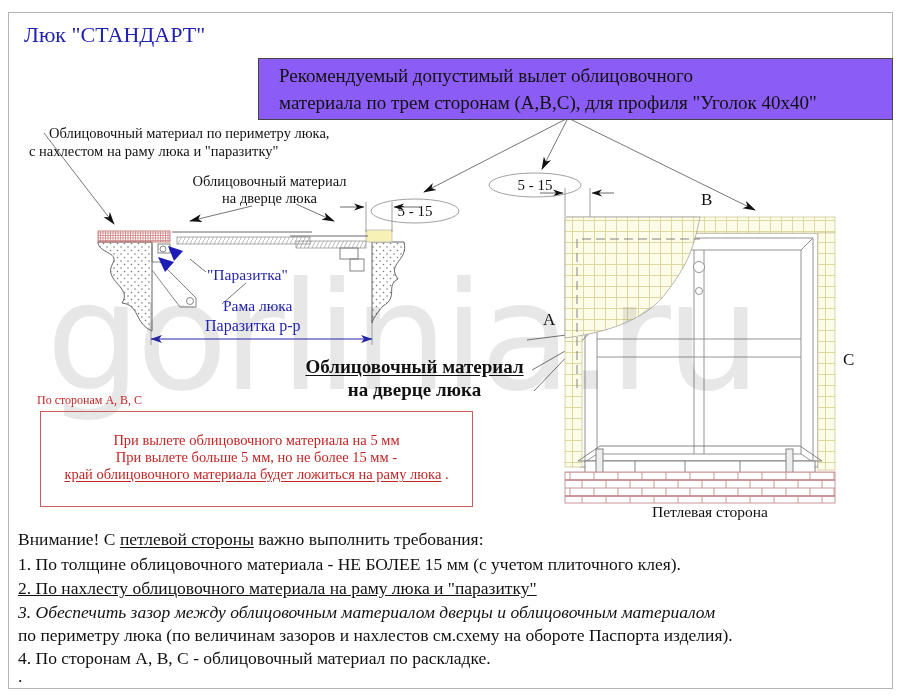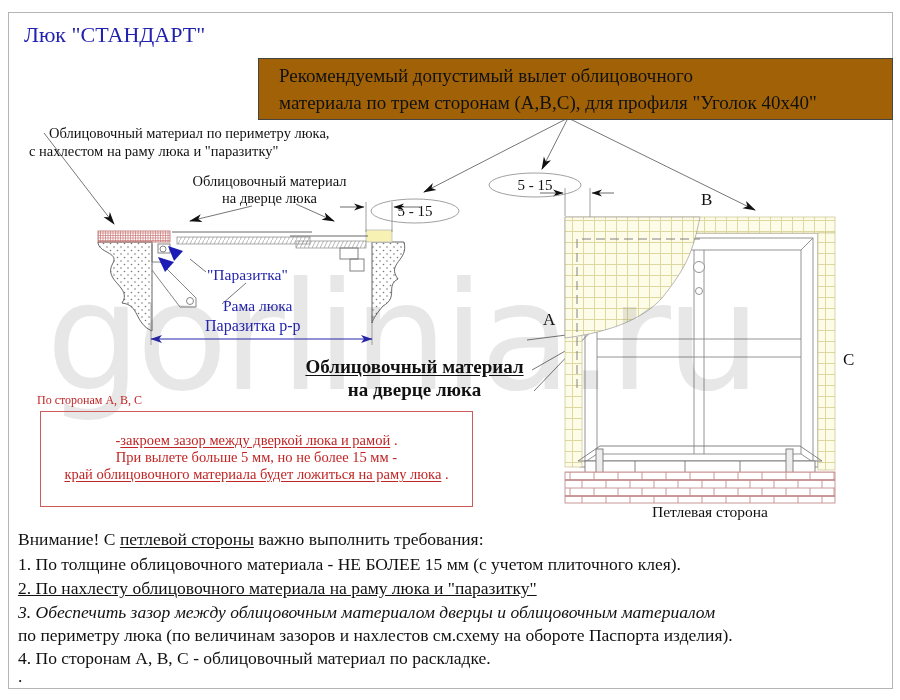--- a/index.html
+++ b/index.html
@@ -6,21 +6,21 @@
   #page{position:relative;width:900px;height:700px;background:#fff;overflow:hidden;
         font-family:"Liberation Serif", serif;color:#111;}
   .abs{position:absolute;}
   .border-frame{left:8px;top:12px;width:883px;height:675px;border:1px solid #b5b5b5;z-index:0;}
   svg.draw{position:absolute;left:0;top:0;z-index:1;}
   .watermark{left:46px;top:250px;font-family:"DejaVu Sans",sans-serif;font-size:150px;
              letter-spacing:-5px;color:rgba(60,60,60,0.12);z-index:2;white-space:nowrap;}
   .txt{z-index:3;white-space:nowrap;}
   .title{left:24px;top:22px;font-size:22px;color:#2222b0;}
   .header-box{left:258px;top:58px;width:613px;height:57px;border:1px solid #444;
-              font-size:19px;line-height:27px;padding-top:3px;padding-left:20px;background:#a16207;z-index:3;}
+              font-size:19px;line-height:27px;padding-top:3px;padding-left:20px;background:#8b5cf6;z-index:3;}
   .lbl{font-size:14.5px;}
   .blue{color:#2525ac;}
   .red{color:#c22525;}
   .note-box{left:40px;top:411px;width:431px;height:94px;border:1px solid #cf5a5a;z-index:3;}
   .note-line{width:431px;text-align:center;font-size:14.5px;color:#c22525;line-height:17px;}
   .req{font-size:17.5px;}
   .bold-lbl{font-weight:bold;font-size:19px;width:235px;text-align:center;}
   .ctr{text-align:center;}
   u{text-underline-offset:2px;}
 </style>
@@ -182,21 +182,21 @@
   <div class="abs txt ctr" style="left:630px;top:503px;width:160px;font-size:15.5px;">Петлевая сторона</div>
 
   <div class="abs txt bold-lbl" style="left:297px;top:356px;">
     <u>Облицовочный материал</u>
   </div>
   <div class="abs txt bold-lbl" style="left:297px;top:379px;">на дверце люка</div>
 
   <div class="abs txt red" style="left:37px;top:393px;font-size:12px;">По сторонам А, В, С</div>
   <div class="abs note-box">
     <div style="height:20px;"></div>
-    <div class="note-line"><span>-</span><u>закроем зазор между дверкой люка и рамой</u><span> .</span></div>
+    <div class="note-line">При вылете облицовочного материала  на 5 мм</div>
     <div class="note-line">При вылете больше 5 мм, но не более 15 мм -</div>
     <div class="note-line"><u>край облицовочного материала будет ложиться на раму люка</u><span> .</span></div>
   </div>
 
   <div class="abs txt req" style="left:18px;top:529px;text-align:right;"><span>Внимание! С </span><u>петлевой стороны</u><span> важно выполнить требования:</span></div>
   <div class="abs txt req" style="left:18px;top:554px;">1. По толщине облицовочного материала - НЕ БОЛЕЕ 15 мм (с учетом плиточного клея).</div>
   <div class="abs txt req" style="left:18px;top:578px;text-decoration:underline;">2. По нахлесту облицовочного материала на раму люка и "паразитку"</div>
   <div class="abs txt req" style="left:18px;top:602px;font-style:italic;">3. Обеспечить зазор между облицовочным материалом дверцы и облицовочным материалом</div>
   <div class="abs txt req" style="left:18px;top:625px;"> по периметру люка (по величинам зазоров и нахлестов см.схему на обороте Паспорта изделия).</div>
   <div class="abs txt req" style="left:18px;top:648px;">4. По сторонам А, В, С - облицовочный материал по раскладке.</div>

